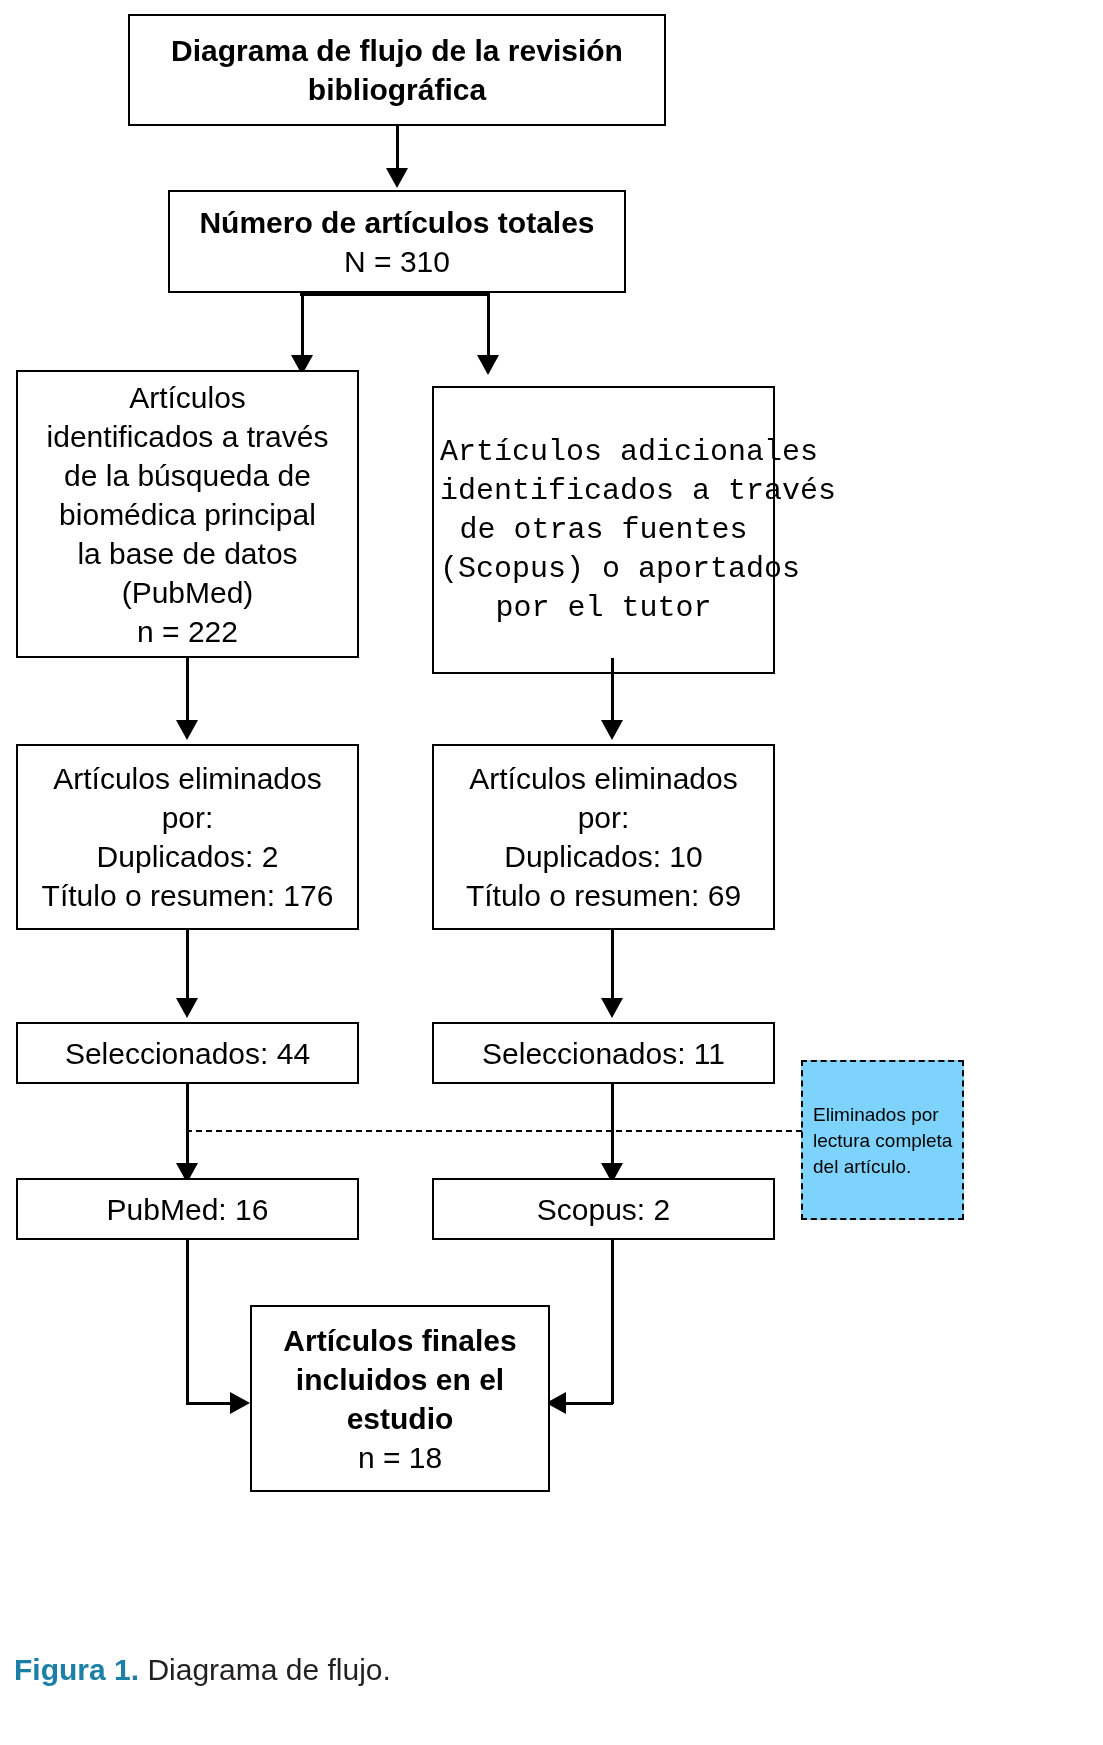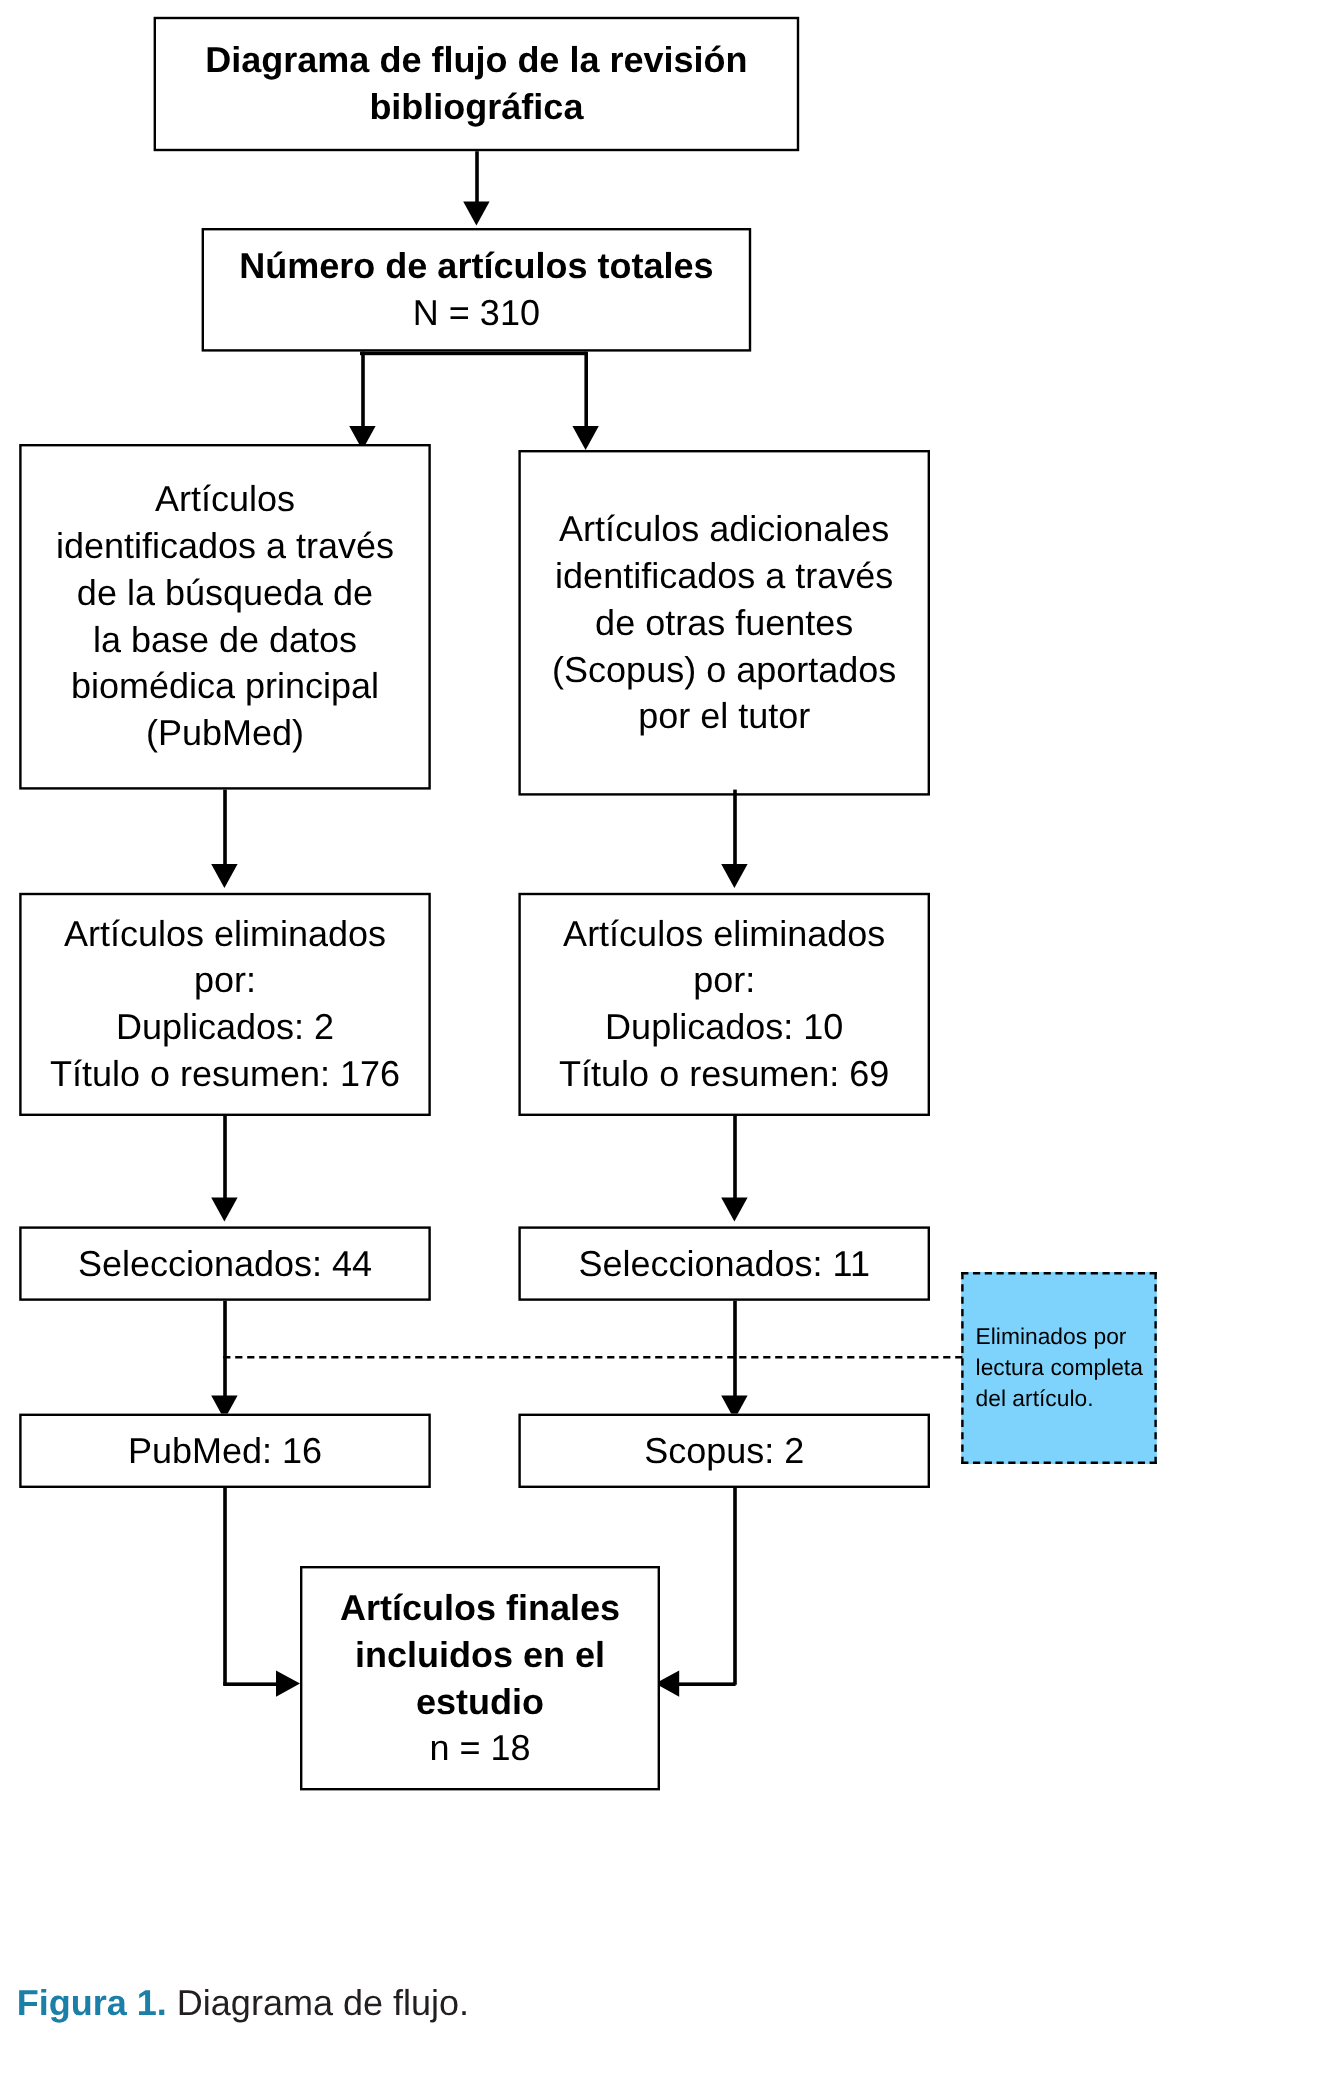--- a/index.html
+++ b/index.html
@@ -132,26 +132,27 @@
   <div class="hline" style="left:300px; top:293px; width:188px;"></div>
   <div class="vline" style="left:301px; top:293px; height:70px;"></div>
   <div class="arrowdown" style="left:291px; top:355px;"></div>
   <div class="vline" style="left:487px; top:293px; height:70px;"></div>
   <div class="arrowdown" style="left:477px; top:355px;"></div>
 
   <div class="box" style="left:16px; top:370px; width:343px; height:288px;">
     <span class="ln">Artículos</span>
     <span class="ln">identificados a través</span>
     <span class="ln">de la búsqueda de</span>
+    <span class="ln">biomédica principal</span>
     <span class="ln">la base de datos</span>
-    <span class="ln">biomédica principal</span>
     <span class="ln">(PubMed)</span>
-  </div>
-
-  <div class="box" style="left:432px; top:375px; width:343px; height:288px;">
+    <span class="ln">n = 222</span>
+  </div>
+
+  <div class="box" style="left:432px; top:386px; width:343px; height:288px;font-family:Liberation Mono, monospace;">
     <span class="ln">Artículos adicionales</span>
     <span class="ln">identificados a través</span>
     <span class="ln">de otras fuentes</span>
     <span class="ln">(Scopus) o aportados</span>
     <span class="ln">por el tutor</span>
   </div>
 
   <div class="vline" style="left:186px; top:658px; height:70px;"></div>
   <div class="arrowdown" style="left:176px; top:720px;"></div>
   <div class="vline" style="left:611px; top:658px; height:70px;"></div>

